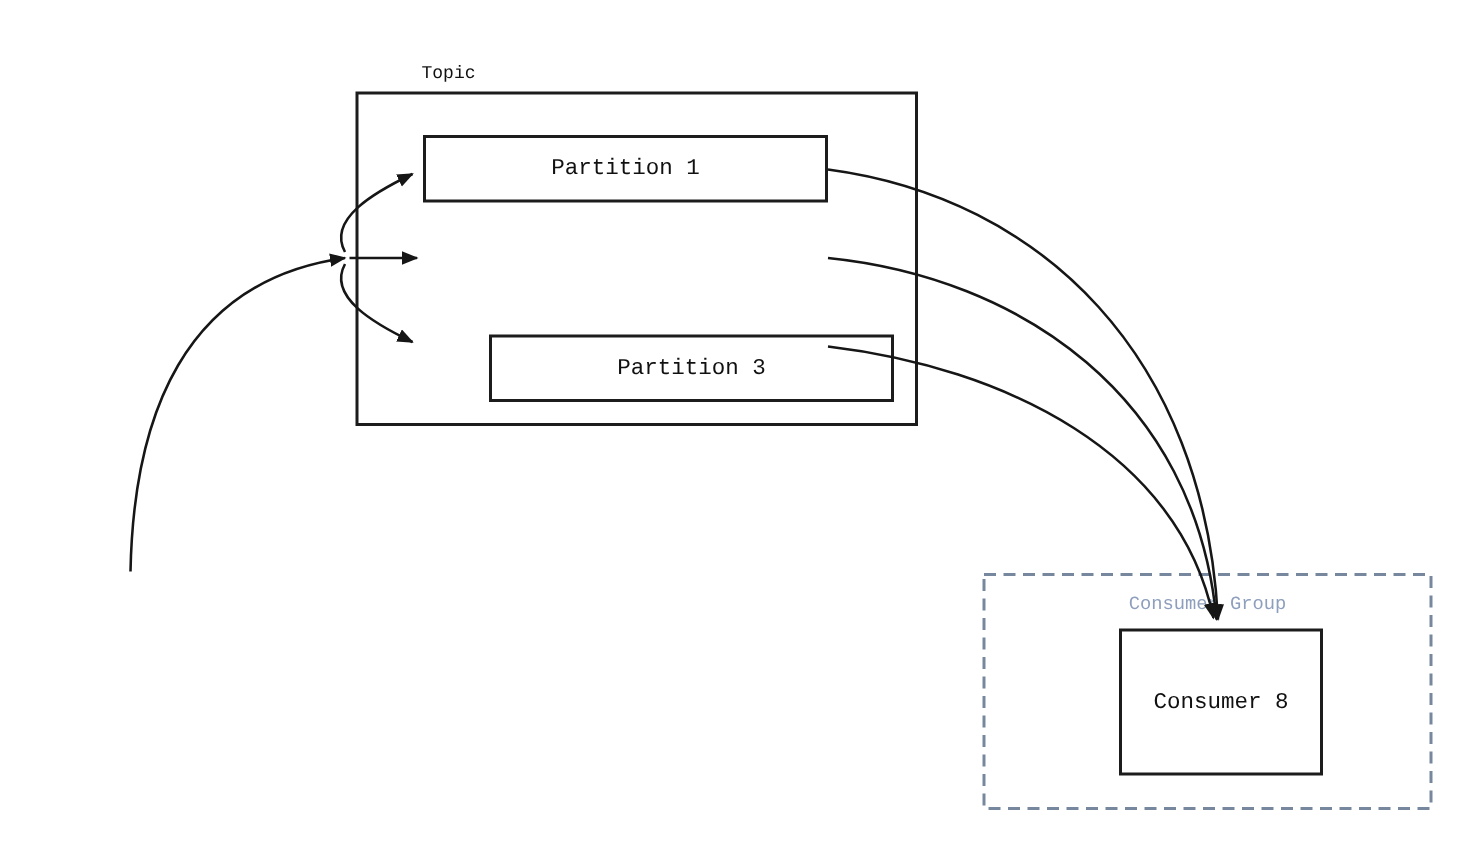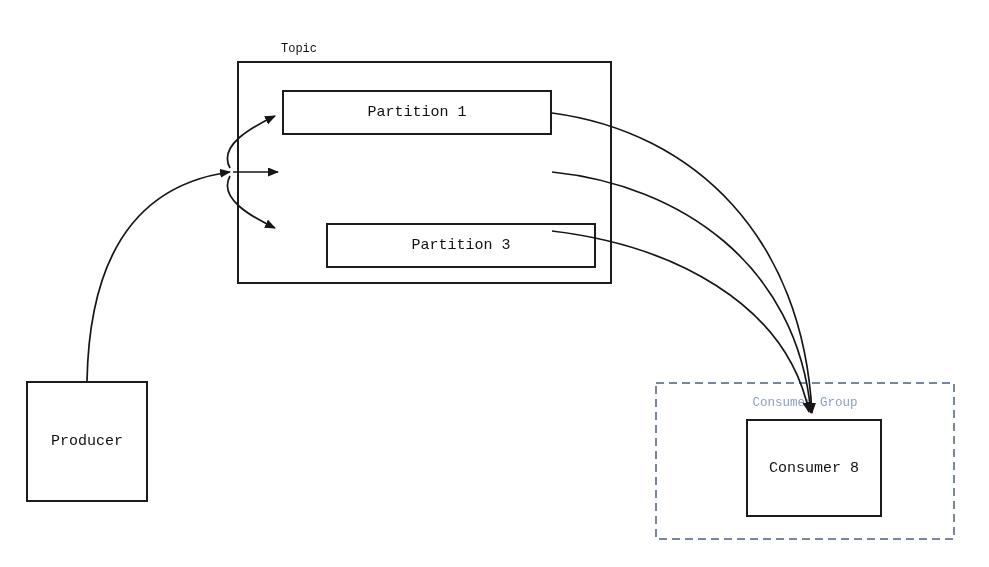--- a/index.html
+++ b/index.html
@@ -63,21 +63,20 @@
 <body>
 
 <div class="canvas">
 
   <div class="outline topic-container"></div>
   <div class="floating-label topic-label">Topic</div>
 
   <div class="node partition-1">Partition 1</div>
   <div class="node partition-3">Partition 3</div>
 
-  <div class="node producer-node">Producer</div>
 
   <div class="floating-label consumer-group-label">Consumer Group</div>
   <div class="node consumer-node">Consumer 8</div>
 
   <svg class="connector-layer" viewBox="0 0 989 567" xmlns="http://www.w3.org/2000/svg">
     <defs>
       <marker id="arrw" markerUnits="userSpaceOnUse" markerWidth="12" markerHeight="10" refX="10" refY="4.5" orient="auto">
         <path d="M0,0 L11,4.5 L0,9 Z" fill="#161616"></path>
       </marker>
     </defs>

